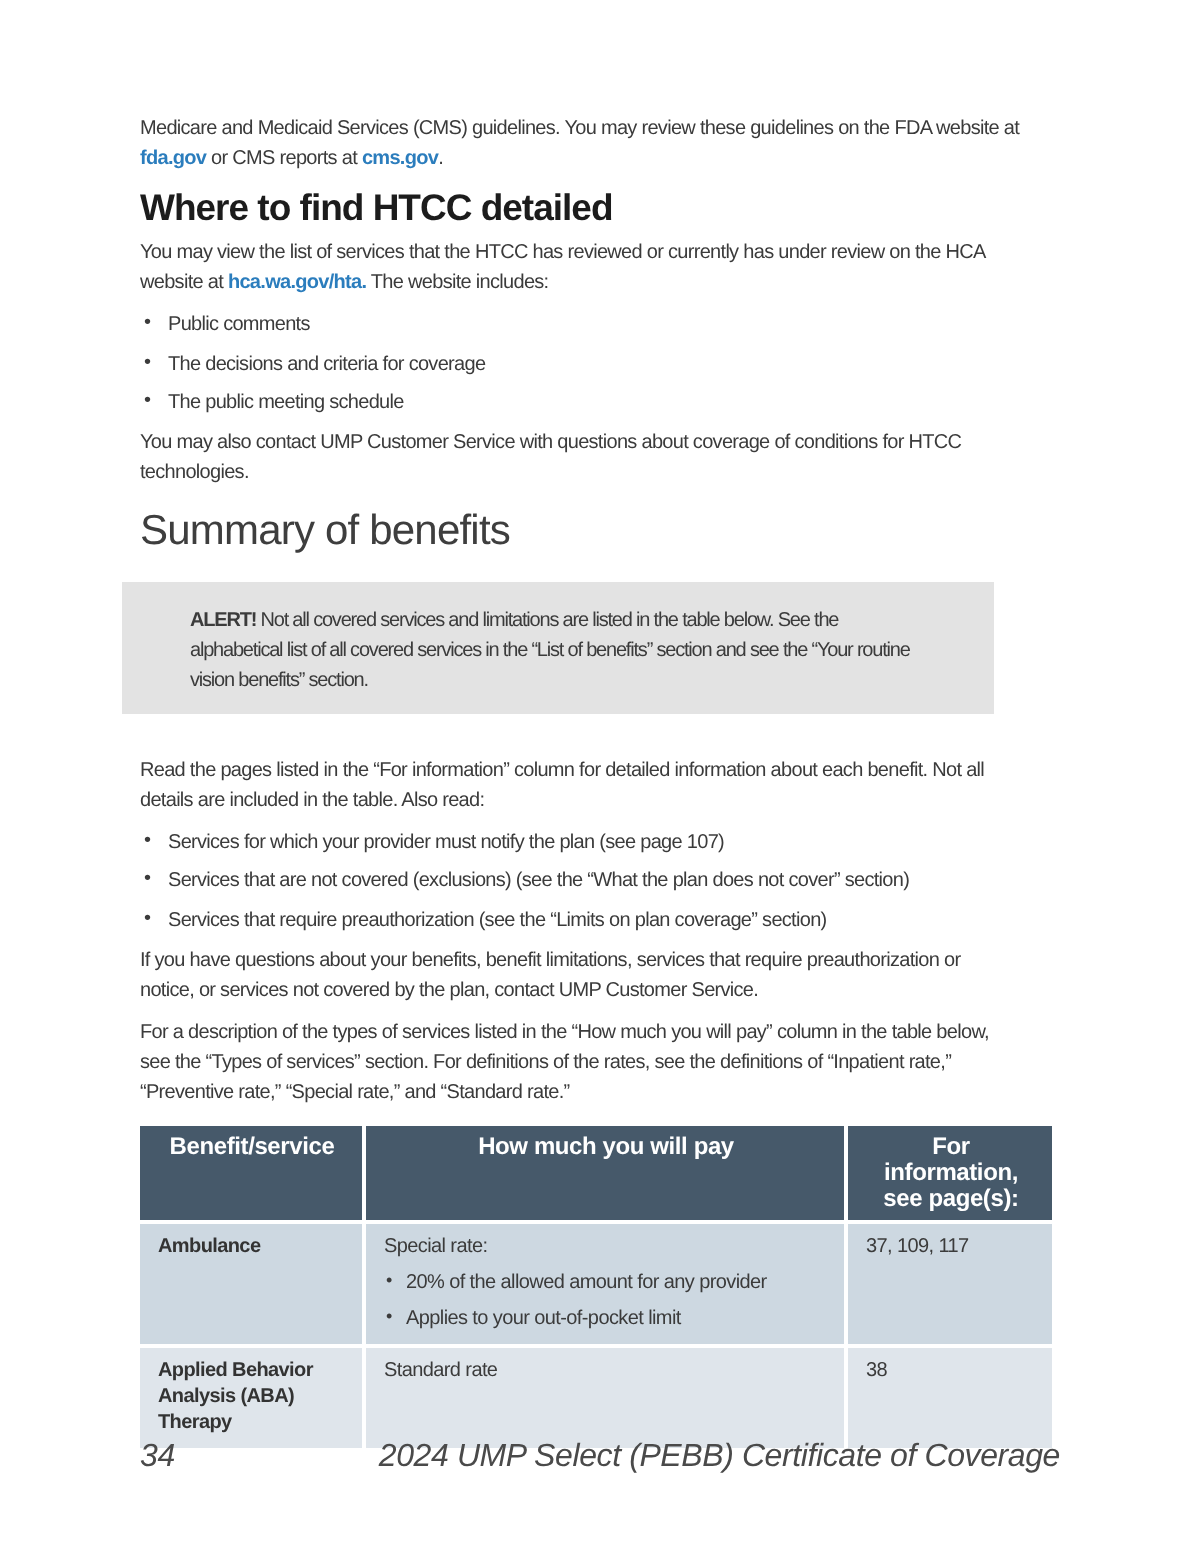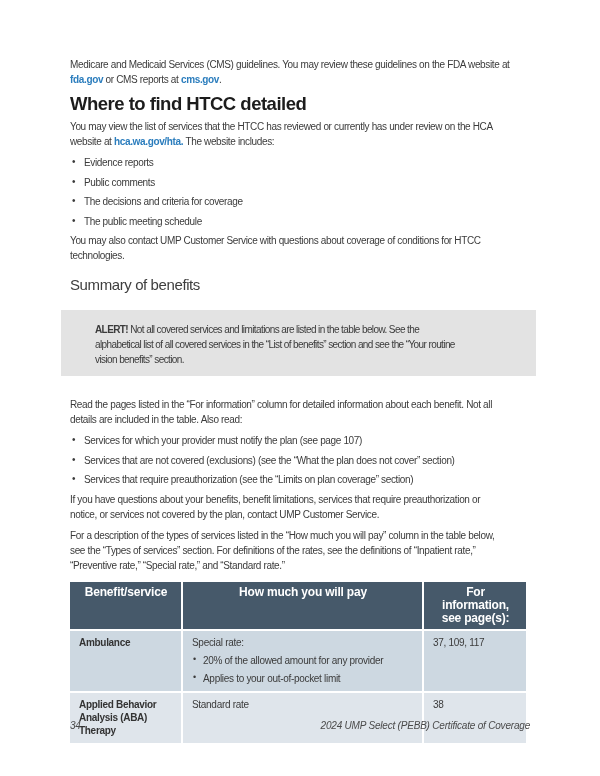--- a/index.html
+++ b/index.html
@@ -17,25 +17,25 @@
     letter-spacing:-0.5px; margin:7px 0 5px 0; white-space:pre;
   }
   .bullet-list { list-style:none; margin:6px 0 0 1px; padding:0; }
   .bullet-list li {
     position:relative; padding-left:13px; font-size:10px; line-height:15px;
     letter-spacing:-0.35px; margin-bottom:4.5px;
   }
   .bullet-list li::before { content:"\2022"; position:absolute; left:1px; top:-1px; font-size:10px; }
   .closing { margin-top:4px; }
   .summary-heading {
-    font-size:15px; line-height:26px; font-weight:400; color:#3e3e3e;
+    font-size:21px; line-height:26px; font-weight:400; color:#3e3e3e;
     letter-spacing:-0.4px; margin:9px 0 12px 0; white-space:pre;
   }
   .alert-box {
-    background:#e3e3e3; margin-left:-9px; width:475px;
+    background:#e3e3e3; margin-left:-9px; width:436px;
     padding:12px 10px 9px 34px;
   }
   .alert-box .body-text { letter-spacing:-0.6px; }
   .mt22 { margin-top:21px; }
   .mt5  { margin-top:5px; }
   .mt6  { margin-top:6px; }
   .benefits-table {
     table-layout:fixed; border-collapse:separate; border-spacing:2px;
     margin:7px 0 0 -2px; width:460px;
   }
@@ -53,39 +53,38 @@
   .col-pages { width:102px; }
   .row-odd td { background:#cdd8e1; }
   .row-even td { background:#dfe5eb; }
   .benefit-name { font-weight:bold; color:#333333; white-space:pre-line; }
   .cell-bullets { list-style:none; margin:0; padding:0; }
   .cell-bullets li { position:relative; padding-left:11px; margin-top:5px; }
   .cell-bullets li::before { content:"\2022"; position:absolute; left:1px; top:-1px; font-size:9px; }
   .footer {
     position:absolute; left:70px; right:70px; top:720px;
     display:flex; justify-content:space-between;
-    font-size:10px; font-style:italic; color:#4a4a4a; letter-spacing:-0.2px;align-items:center;
+    font-size:16px; font-style:italic; color:#4a4a4a; letter-spacing:-0.2px;align-items:center;
   }
 </style>
 </head>
 <body>
 
 <div class="page">
   <div class="content">
 
     <p class="body-text"><span>Medicare and Medicaid Services (CMS) guidelines. You may review these guidelines on the FDA website at
 </span><a class="link">fda.gov</a><span> or CMS reports at </span><a class="link">cms.gov</a><span>.</span></p>
 
     <h2 class="htcc-heading">Where to find HTCC detailed</h2>
 
     <p class="body-text"><span>You may view the list of services that the HTCC has reviewed or currently has under review on the HCA
 website at </span><a class="link">hca.wa.gov/hta.</a><span> The website includes:</span></p>
 
     <ul class="bullet-list">
-      <li>Evidence reports</li>
       <li>Public comments</li>
       <li>The decisions and criteria for coverage</li>
       <li>The public meeting schedule</li>
     </ul>
 
     <p class="body-text closing">You may also contact UMP Customer Service with questions about coverage of conditions for HTCC
 technologies.</p>
 
     <h1 class="summary-heading">Summary of benefits</h1>
 

